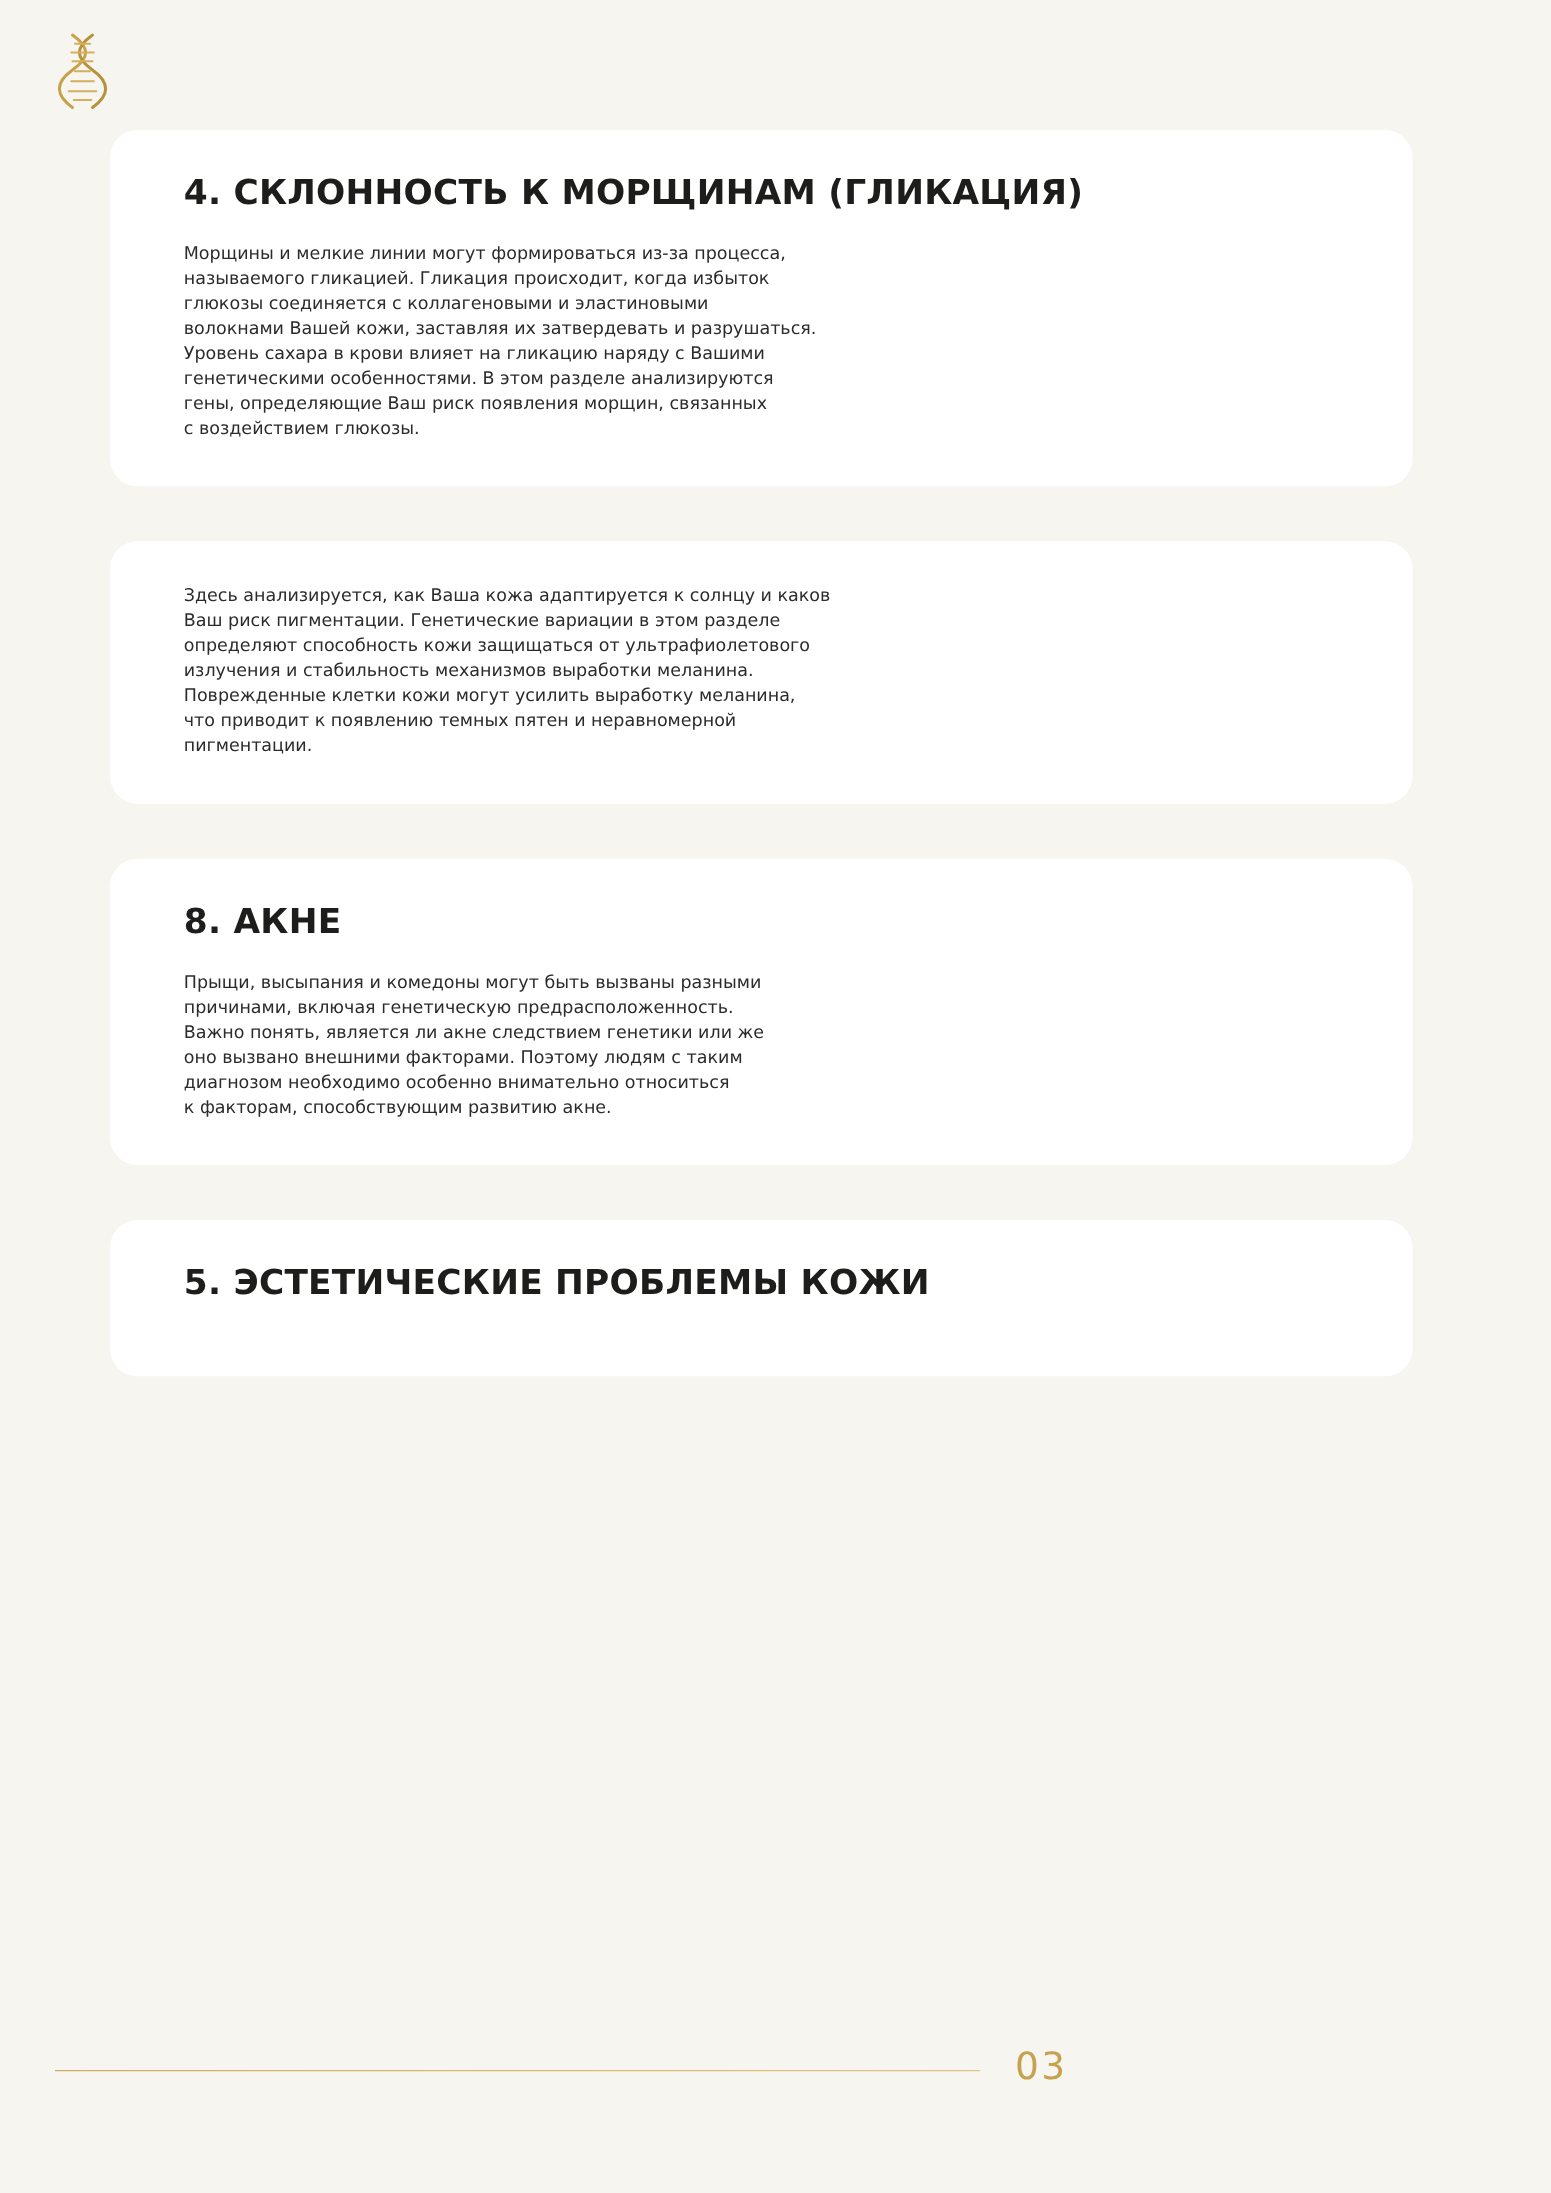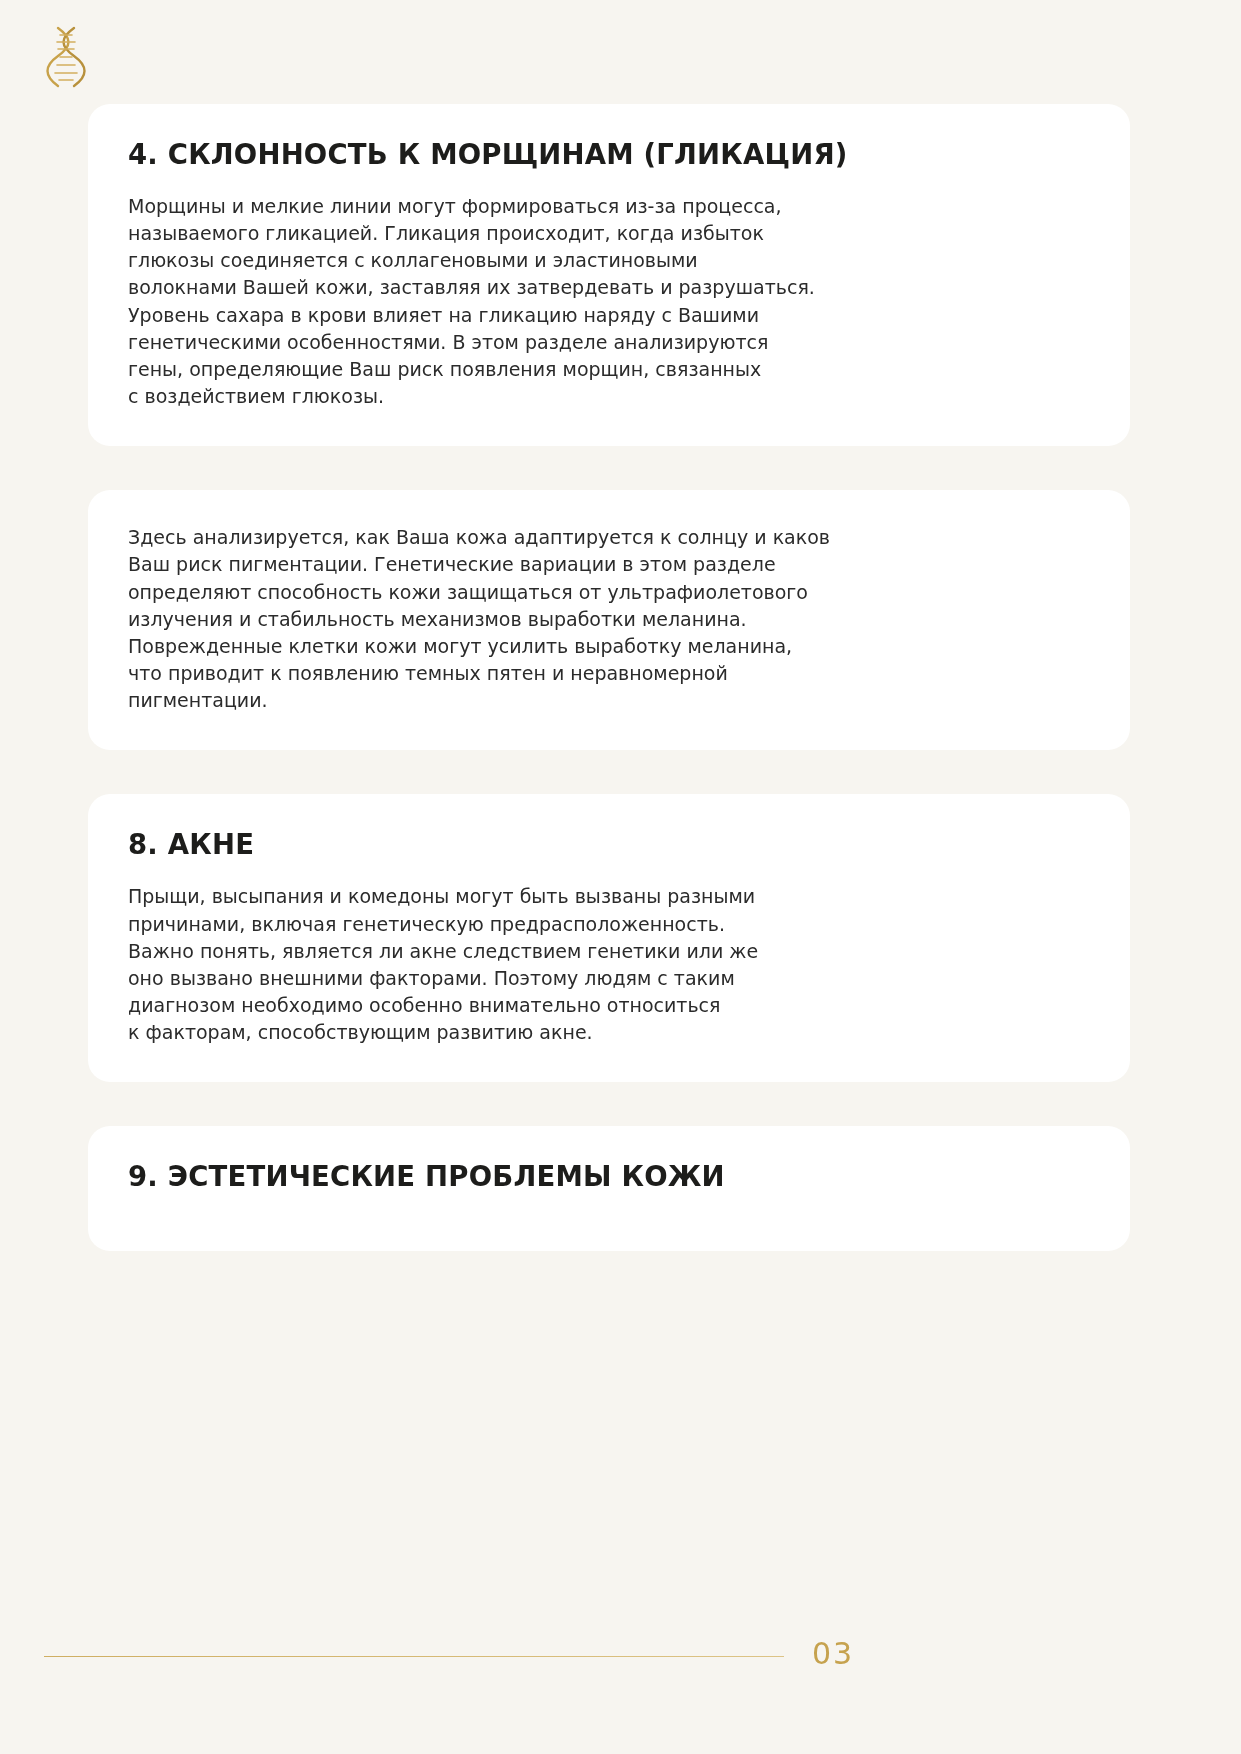--- a/index.html
+++ b/index.html
@@ -35,36 +35,36 @@
   .content {
     position: absolute;
     left: 88px;
     top: 104px;
     width: 1042px;
   }
 
   .card {
     background: #ffffff;
     border-radius: 22px;
-    padding: 34px 40px 36px 40px;
+    padding: 34px 40px 36px 59px;
     margin-bottom: 44px;
     box-sizing: border-box;
   }
 
   .card-title {
     font-size: 27.5px;
     font-weight: 700;
     color: #1d1d1b;
     letter-spacing: 0.2px;
     margin: 0 0 22px 0;
     line-height: 1.2;
   }
 
   .card-body {
-    font-size: 19px;
+    font-size: 14px;
     line-height: 1.43;
     color: #2b2b2b;
     margin: 0;
     white-space: pre-line;
     font-weight: 400;
   }
 
   
   .footer {
     position: absolute;
@@ -140,21 +140,21 @@
       <h2 class="card-title">8. АКНЕ</h2>
       <p class="card-body">Прыщи, высыпания и комедоны могут быть вызваны разными
 причинами, включая генетическую предрасположенность.
 Важно понять, является ли акне следствием генетики или же
 оно вызвано внешними факторами. Поэтому людям с таким
 диагнозом необходимо особенно внимательно относиться
 к факторам, способствующим развитию акне.</p>
     </section>
 
     <section class="card">
-      <h2 class="card-title">9. ЭСТЕТИЧЕСКИЕ ПРОБЛЕМЫ КОЖИ</h2>
+      <h2 class="card-title">5. ЭСТЕТИЧЕСКИЕ ПРОБЛЕМЫ КОЖИ</h2>
     </section>
 
   </div>
 
   <div class="footer">
     <div class="footer-rule"></div>
     <div class="footer-page">03</div>
   </div>
 
 </div>

